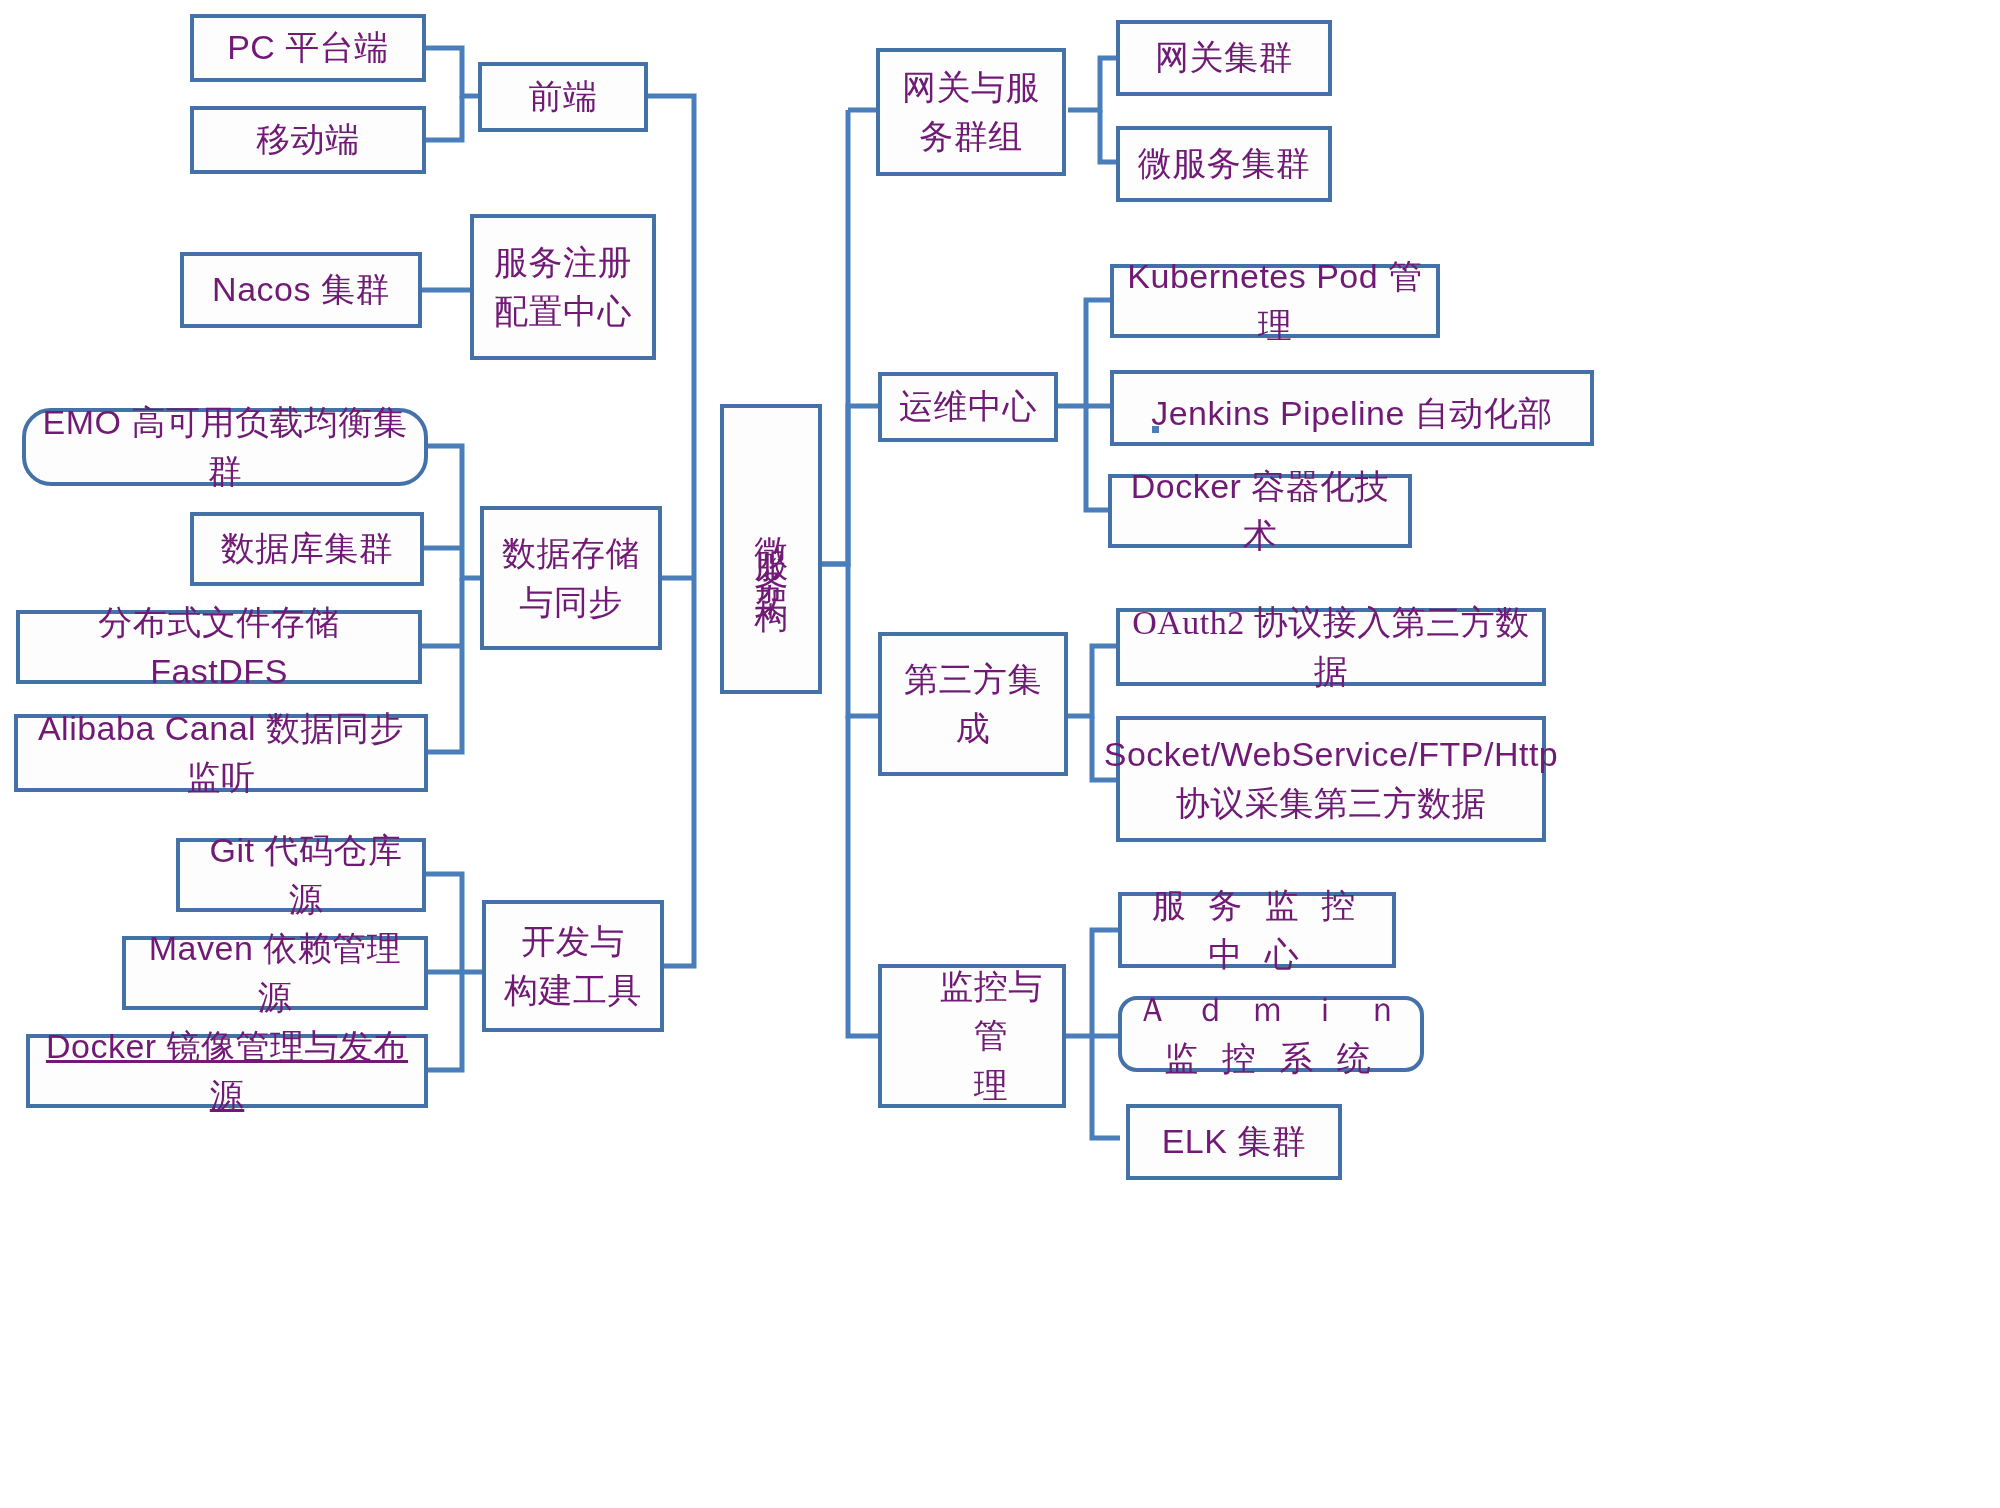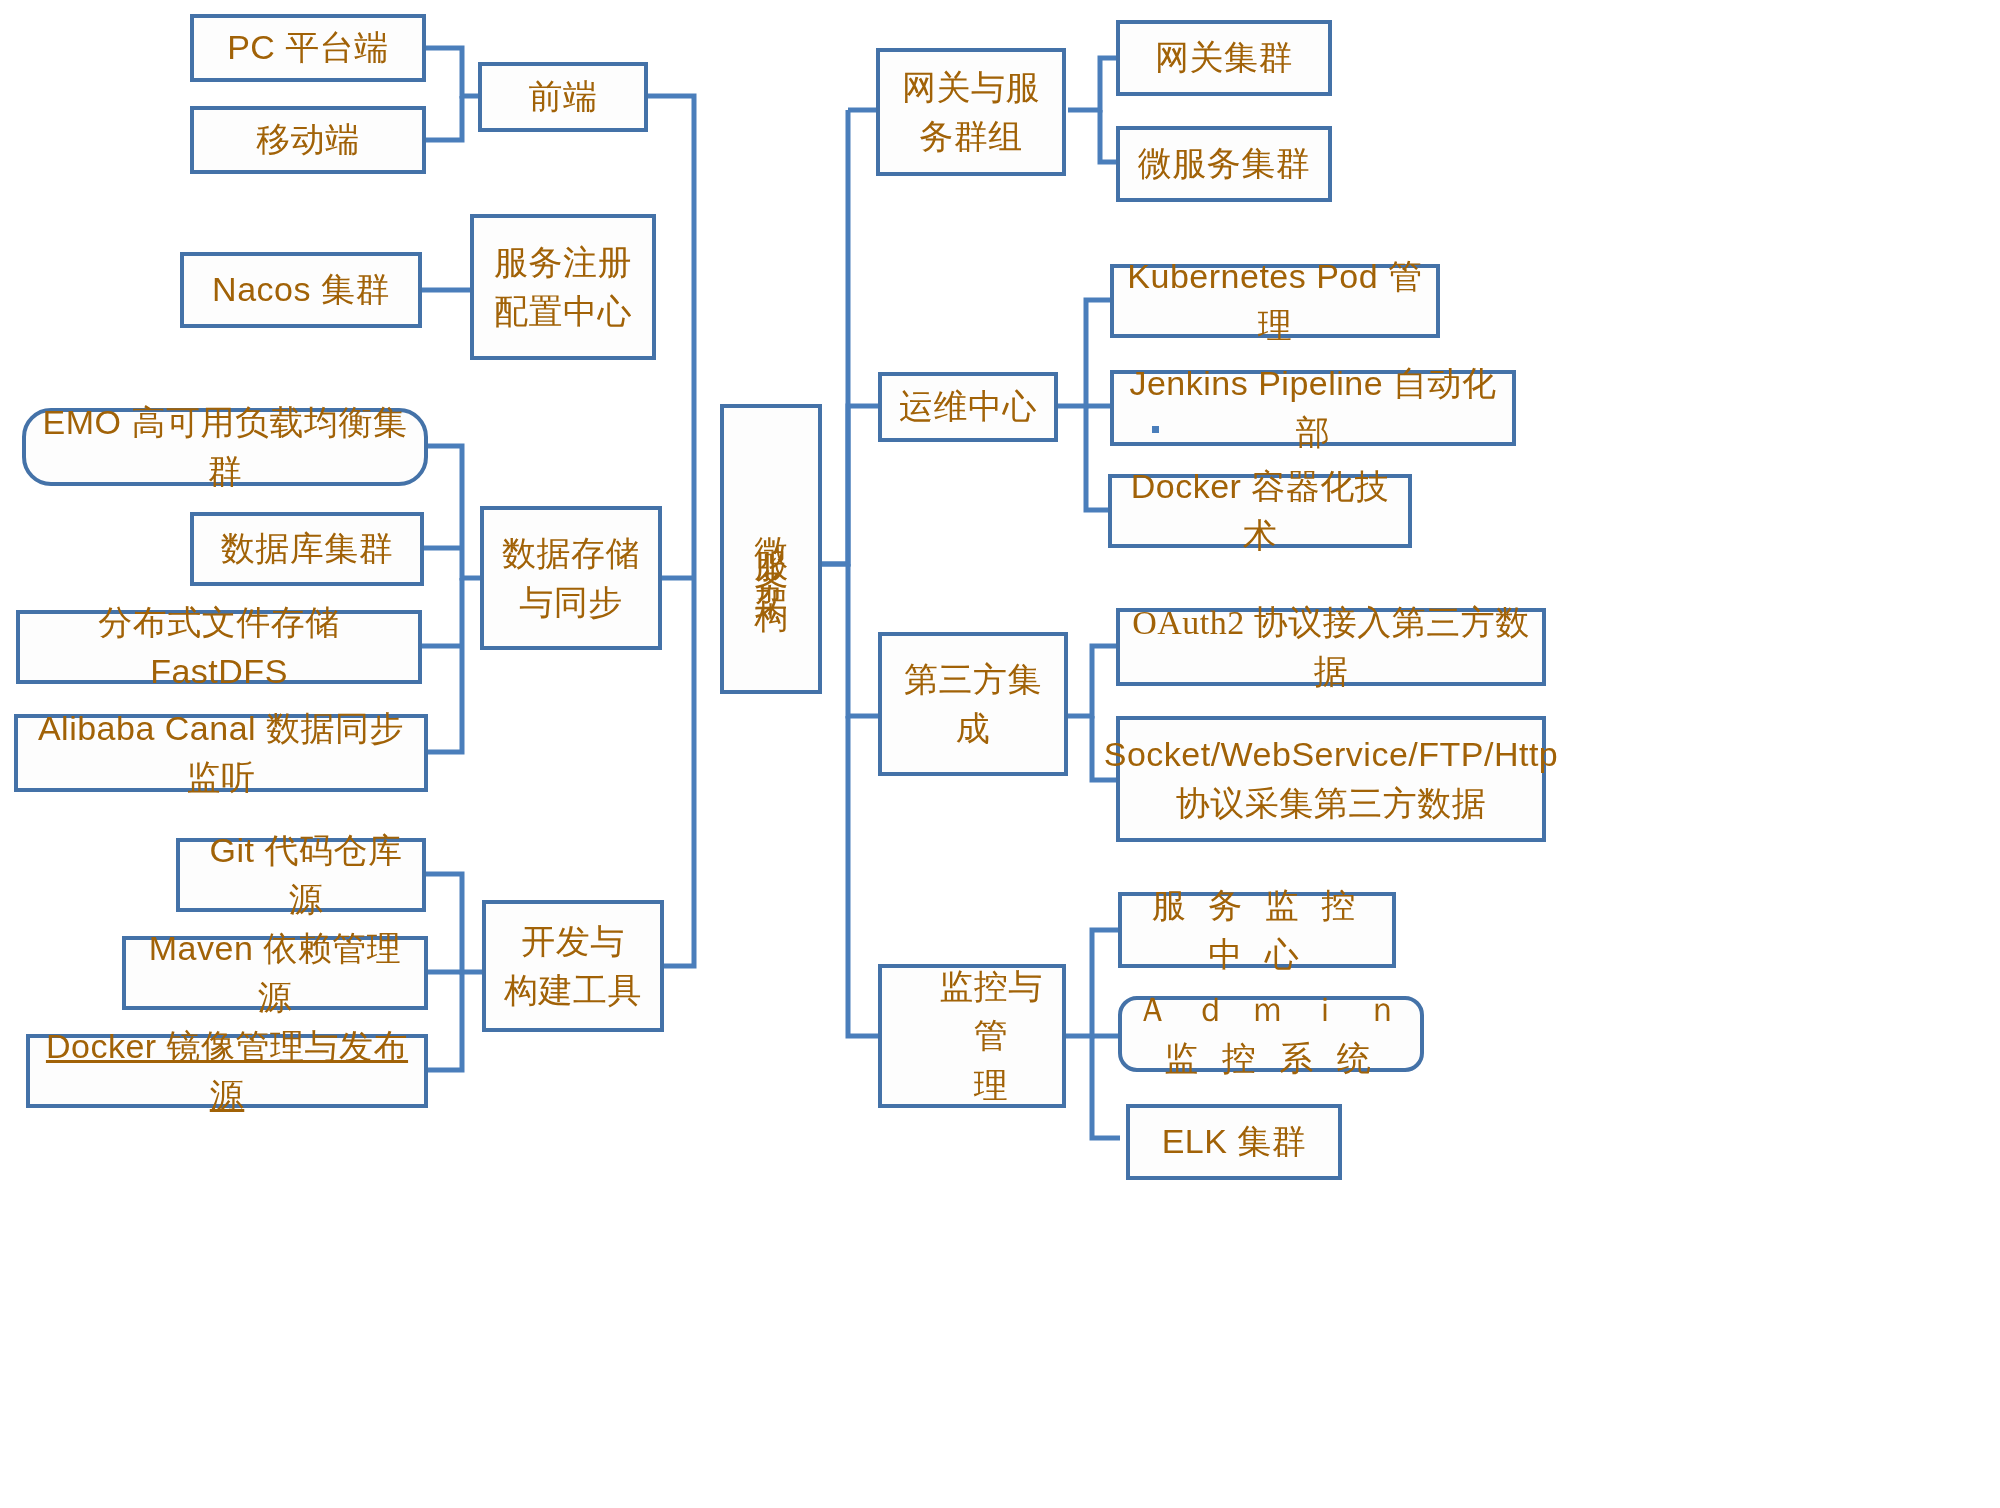--- a/index.html
+++ b/index.html
@@ -10,21 +10,21 @@
     width:2000px;
     height:1508px;
     background:#ffffff;
     overflow:hidden;
   }
   .node{
     position:absolute;
     box-sizing:border-box;
     border:4px solid #4472a8;
     background:#fdfdfd;
-    color:#a16207;
+    color:#701a75;
     display:flex;
     align-items:center;
     justify-content:center;
     text-align:center;
     line-height:1.45;
     font-family:"Liberation Serif","DejaVu Serif",serif;
     font-size:34px;
     letter-spacing:0.5px;
     padding:4px 10px;
   }
@@ -177,21 +177,21 @@
   </div>
 
   <div class="node" style="left:878px;top:372px;width:180px;height:70px;">
     <span class="txt">运维中心</span>
   </div>
 
   <div class="node sans" style="left:1110px;top:264px;width:330px;height:74px;">
     <span class="txt">Kubernetes Pod 管理</span>
   </div>
 
-  <div class="node sans" style="left:1110px;top:370px;width:406px;height:76px;">
+  <div class="node sans" style="left:1110px;top:370px;width:484px;height:76px;align-items:flex-end;">
     <span class="txt">Jenkins Pipeline 自动化部</span>
   </div>
   <div class="stray-dot" style="left:1152px;top:426px;"></div>
 
   <div class="node sans" style="left:1108px;top:474px;width:304px;height:74px;">
     <span class="txt">Docker 容器化技术</span>
   </div>
 
   <div class="node" style="left:878px;top:632px;width:190px;height:144px;">
     <span class="txt">第三方集

